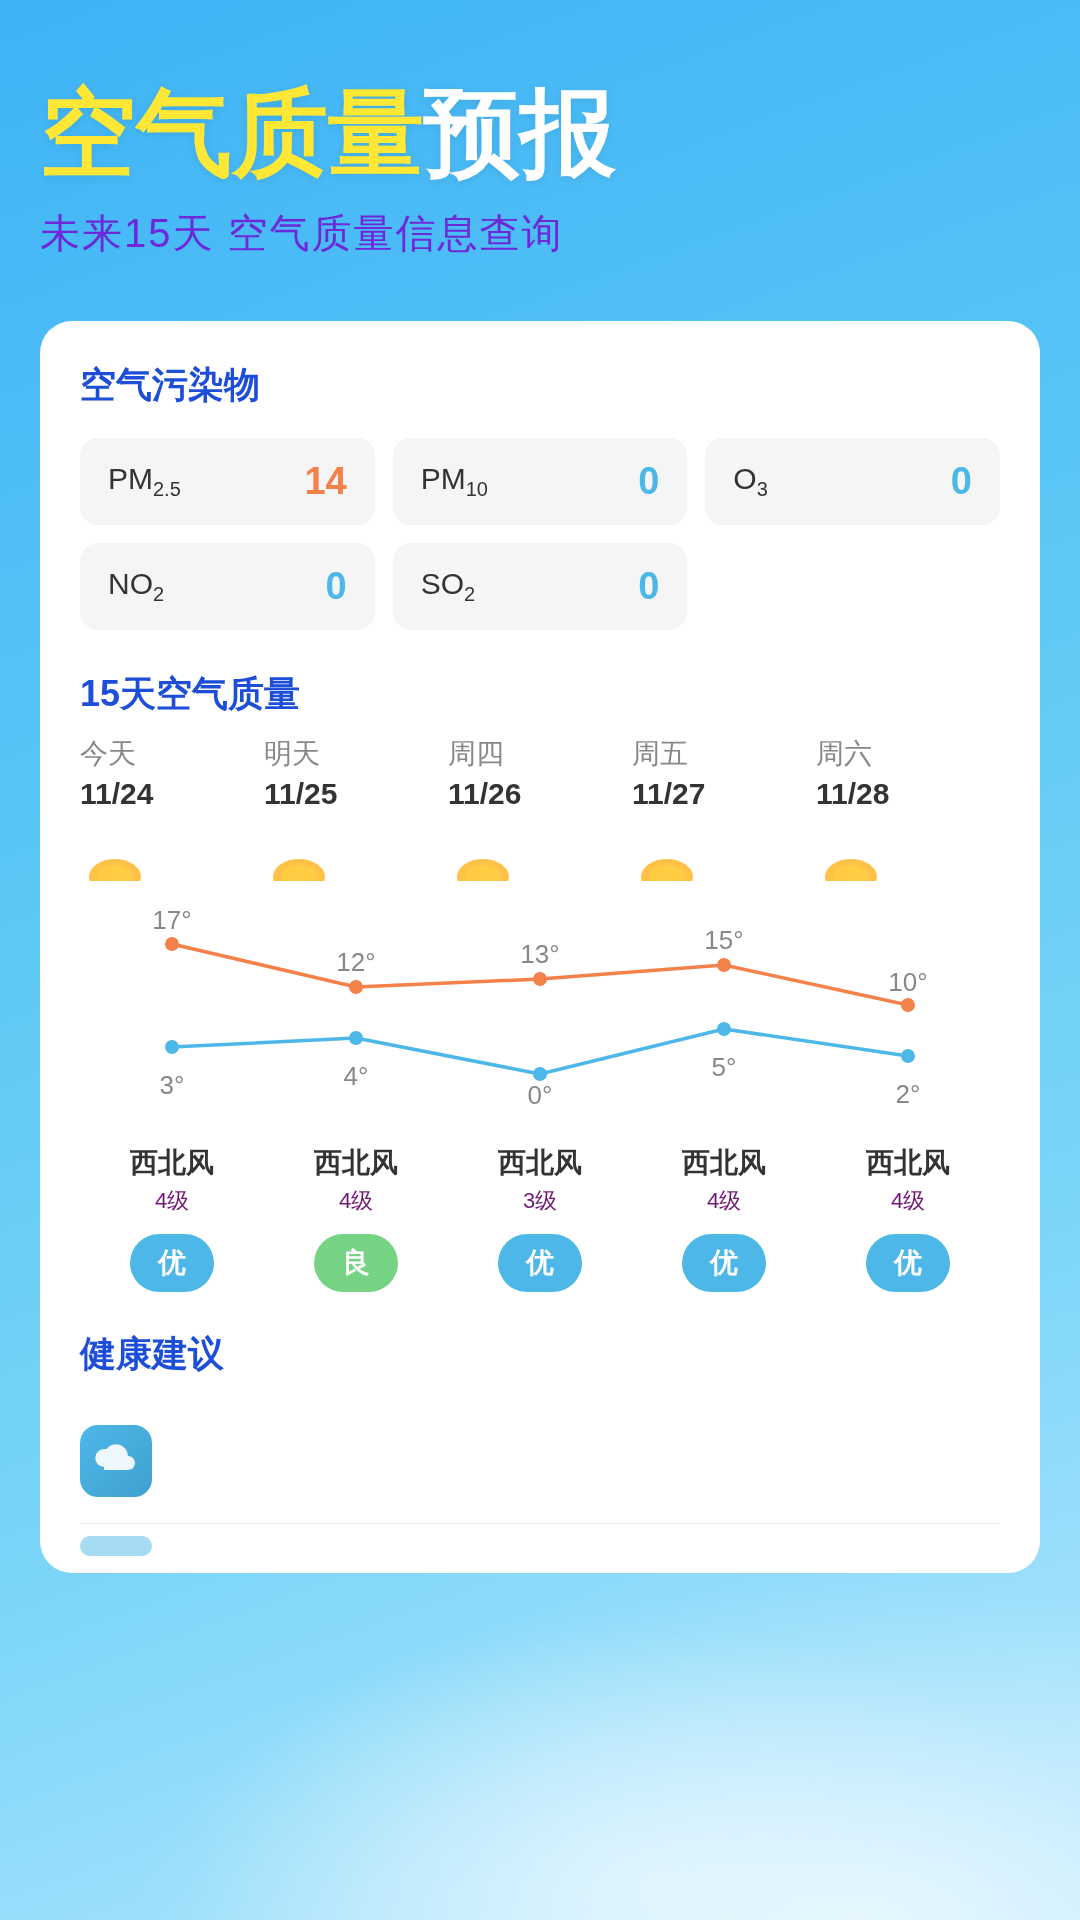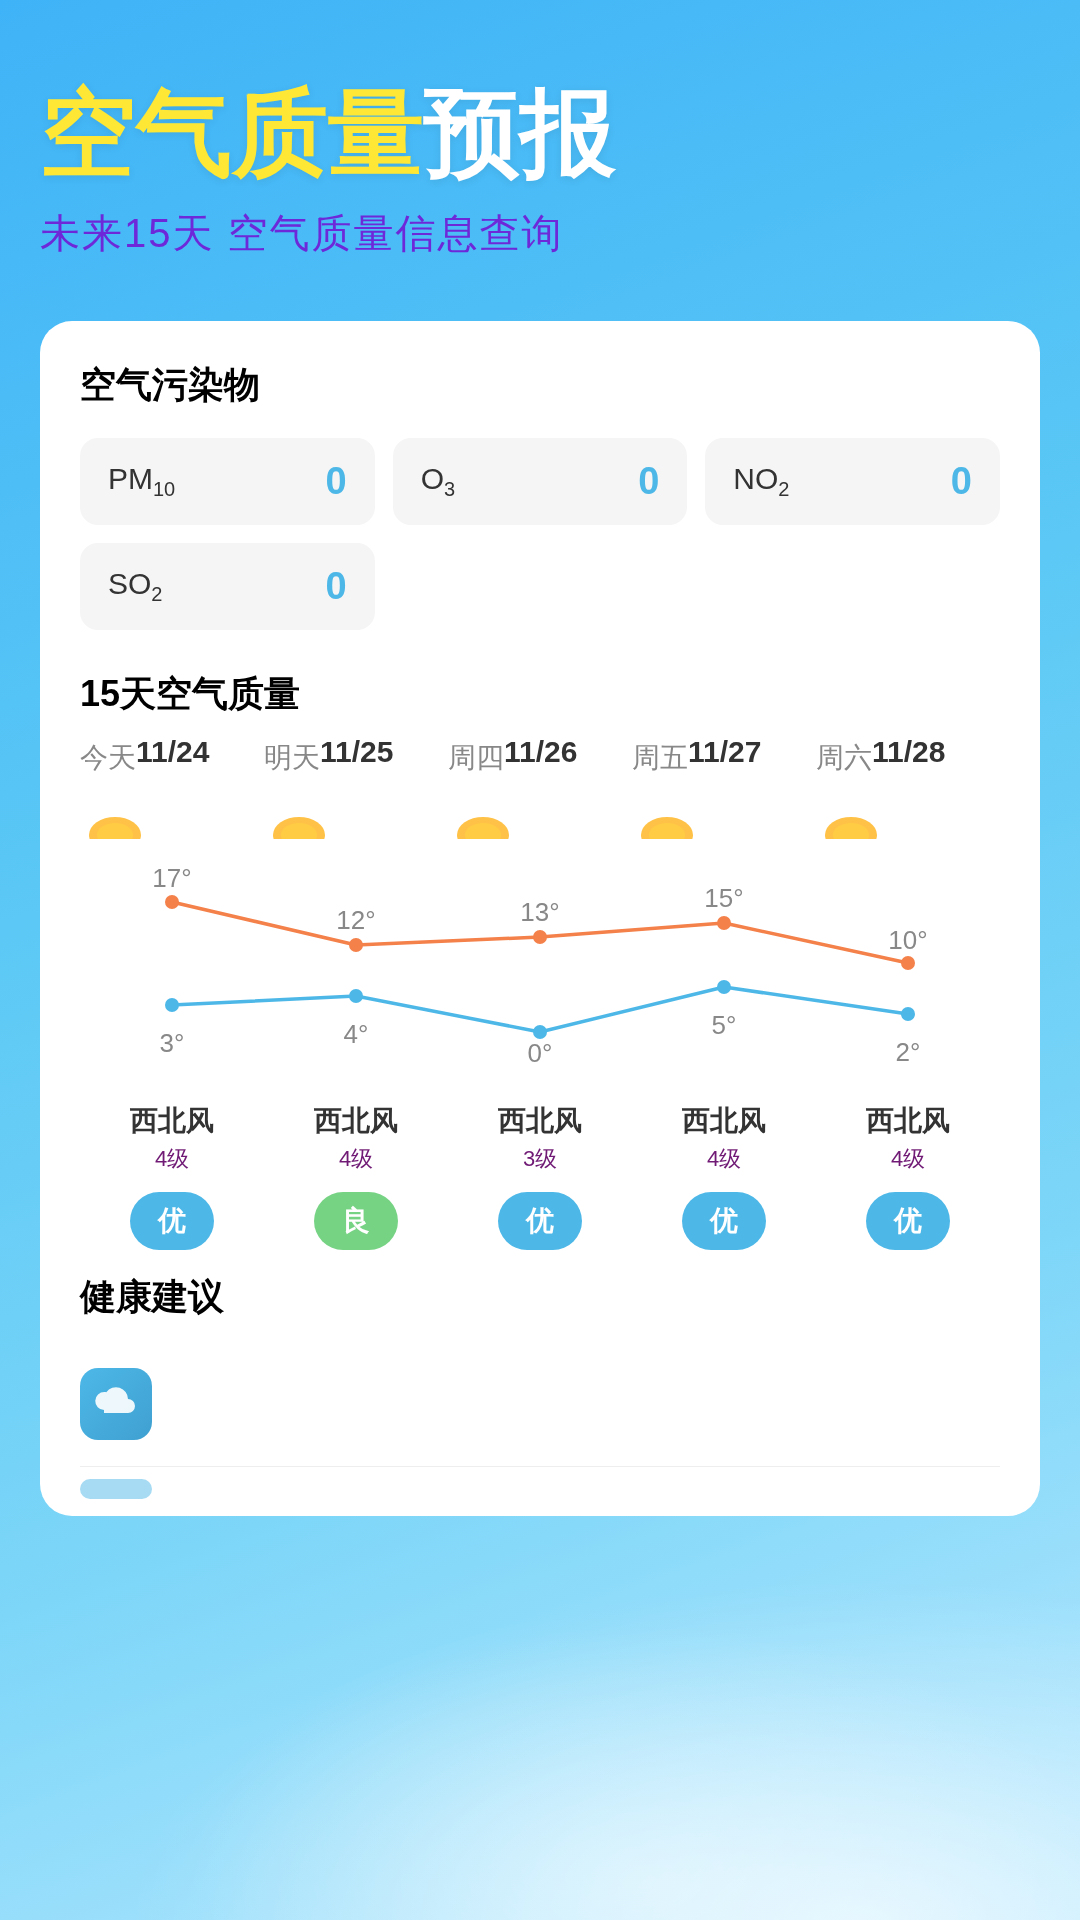--- a/index.html
+++ b/index.html
@@ -48,21 +48,21 @@
       background: #fff;
       border-radius: 32px;
       margin: 20px 40px 40px;
       padding: 40px 40px 30px;
       position: relative;
       z-index: 2;
     }
     .section-title {
       font-size: 36px;
       font-weight: 600;
-      color: #000000;
+      color: #1d4ed8;
       margin-bottom: 28px;
     }
     
     .pollutants-grid {
       display: grid;
       grid-template-columns: repeat(3, 1fr);
       gap: 18px;
       margin-bottom: 40px;
     }
     .pollutant-item {
@@ -93,22 +93,22 @@
       margin-bottom: 16px;
     }
     .forecast-row {
       display: flex;
       justify-content: space-between;
       align-items: flex-start;
     }
     .forecast-col {
       flex: 1;
       display: flex;
-      flex-direction: row;
-      align-items: flex-end;
+      flex-direction: column;
+      align-items: flex-start;
     }
     .day-label {
       font-size: 28px;
       color: #888;
       margin-bottom: 4px;
     }
     .day-date {
       font-size: 30px;
       font-weight: 600;
       color: #333;
@@ -147,21 +147,21 @@
       padding: 10px 28px;
       border-radius: 40px;
       font-size: 28px;
       font-weight: 600;
       color: #fff;
     }
     .badge-blue { background: #4db8e8; }
     .badge-green { background: #76d384; }
     
     .health-section {
-      margin-top: 23px;
+      margin-top: 38px;
     }
     .health-item {
       display: flex;
       align-items: center;
       gap: 20px;
       padding: 18px 0;
     }
     .health-icon {
       width: 72px;
       height: 72px;
@@ -196,20 +196,24 @@
     <span class="yellow">空气质量</span><span>预报</span>
   </div>
   <div class="header-subtitle">未来15天 空气质量信息查询</div>
 </div>
 
 <div class="card">
 
   <div class="section-title">空气污染物</div>
   <div class="pollutants-grid">
 
+    <div class="pollutant-item">
+      <span class="pollutant-name">PM<sub>2.5</sub></span>
+      <span class="pollutant-value val-orange">14</span>
+    </div>
     <div class="pollutant-item">
       <span class="pollutant-name">PM<sub>10</sub></span>
       <span class="pollutant-value val-blue">0</span>
     </div>
     <div class="pollutant-item">
       <span class="pollutant-name">O<sub>3</sub></span>
       <span class="pollutant-value val-blue">0</span>
     </div>
 
     <div class="pollutant-item">

